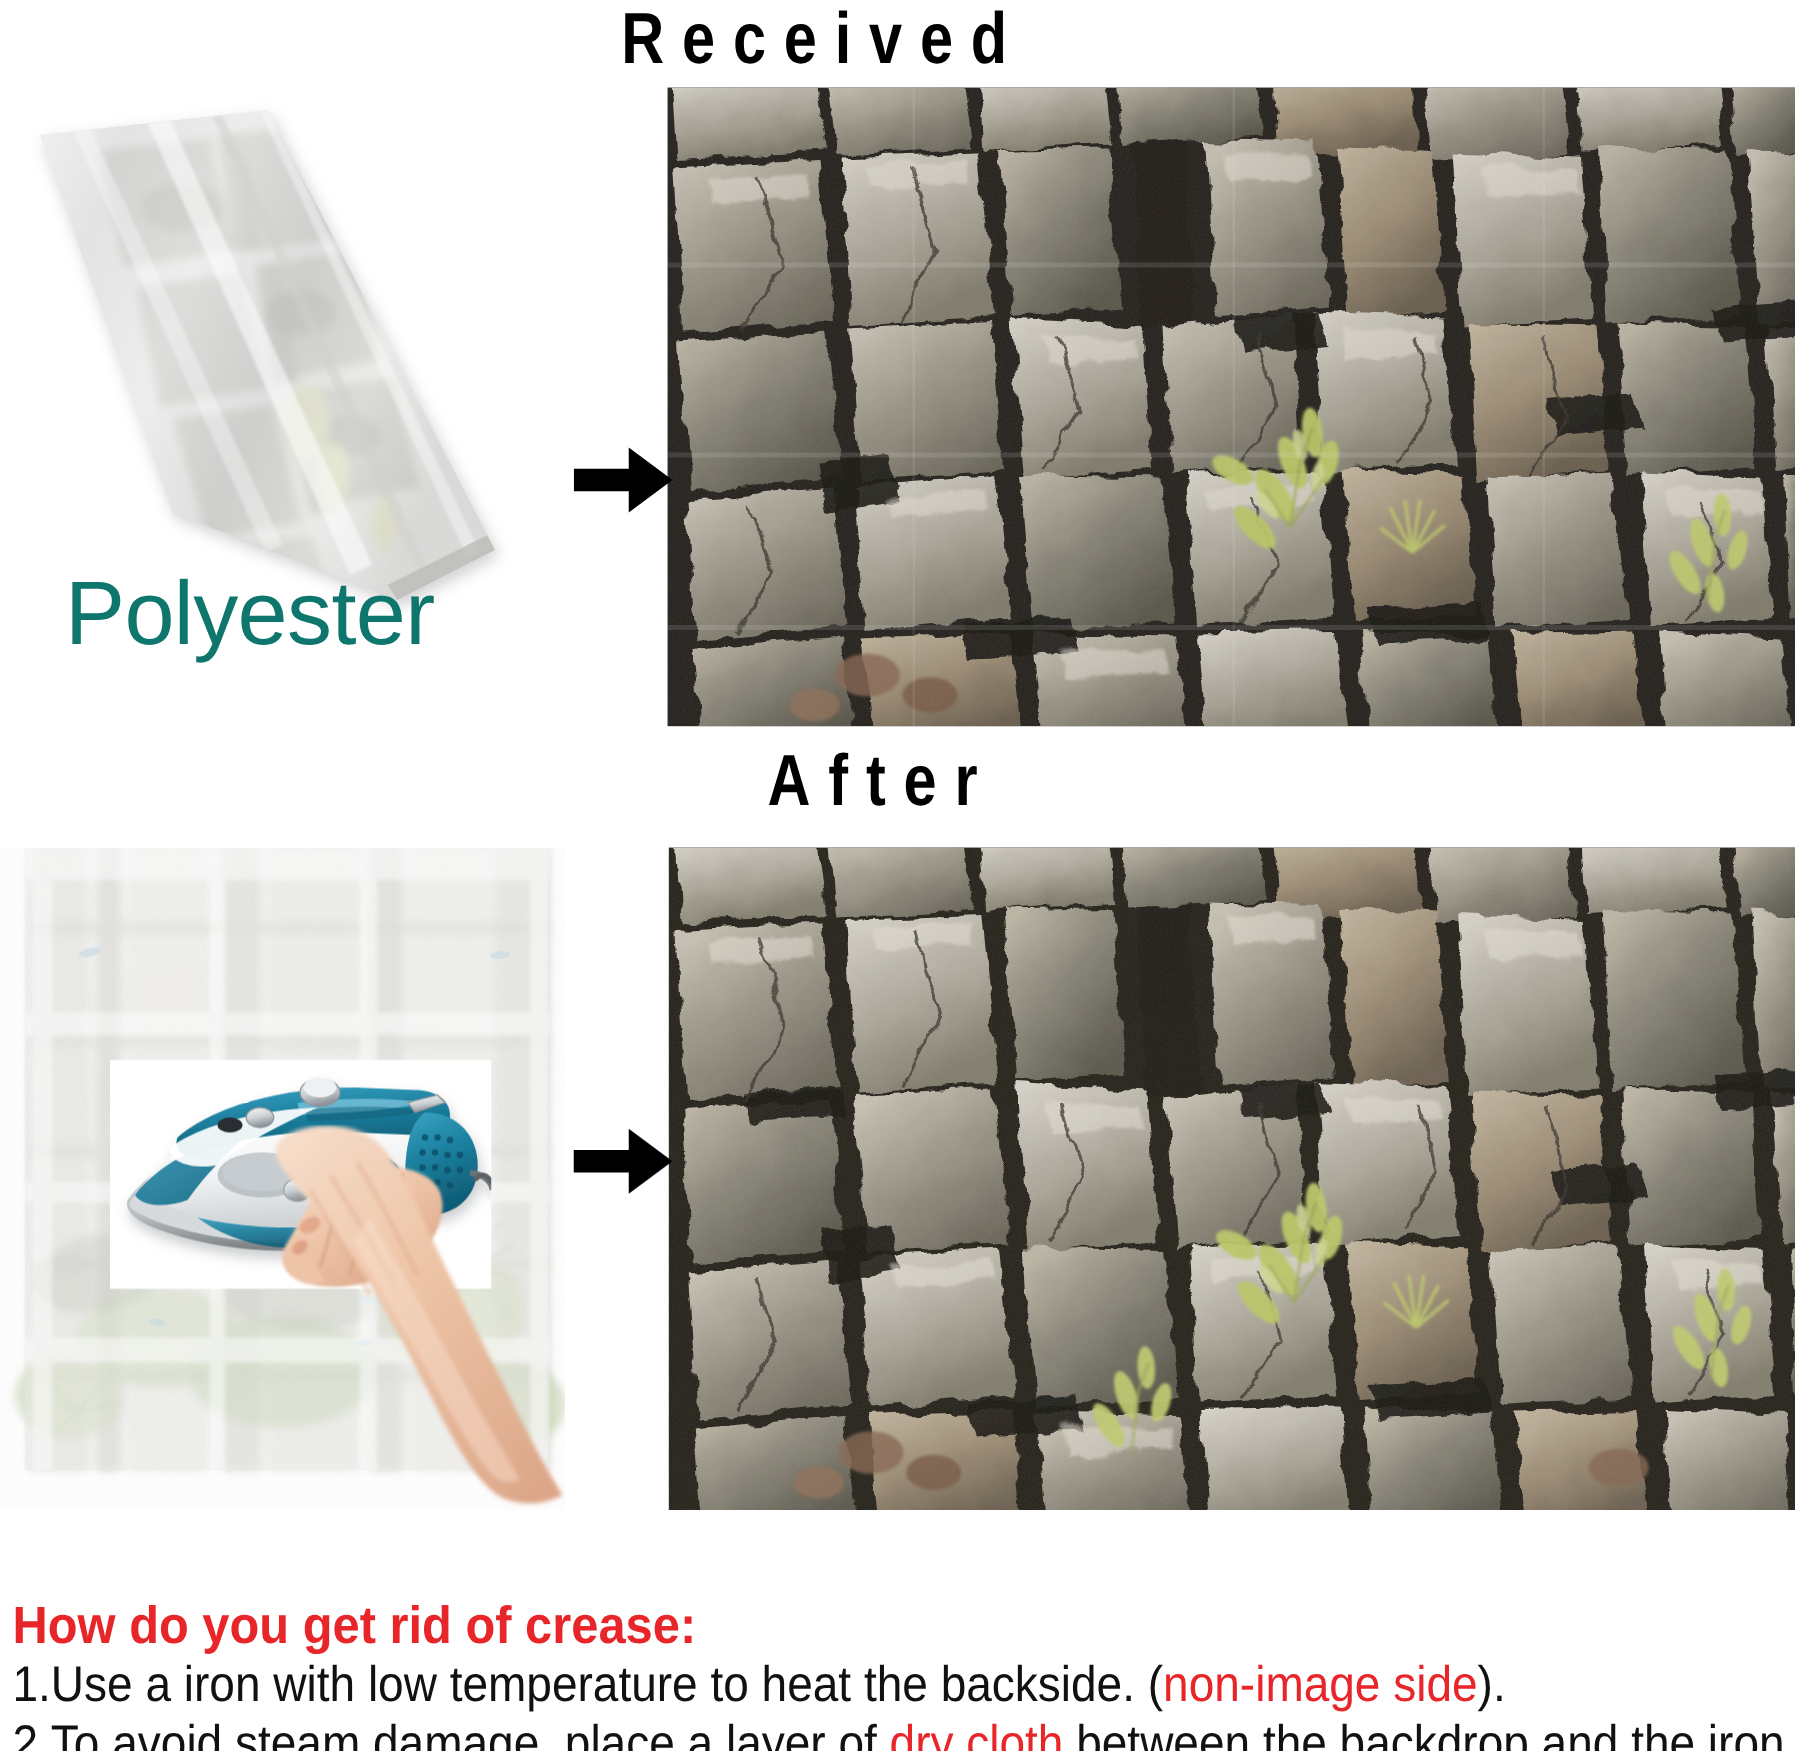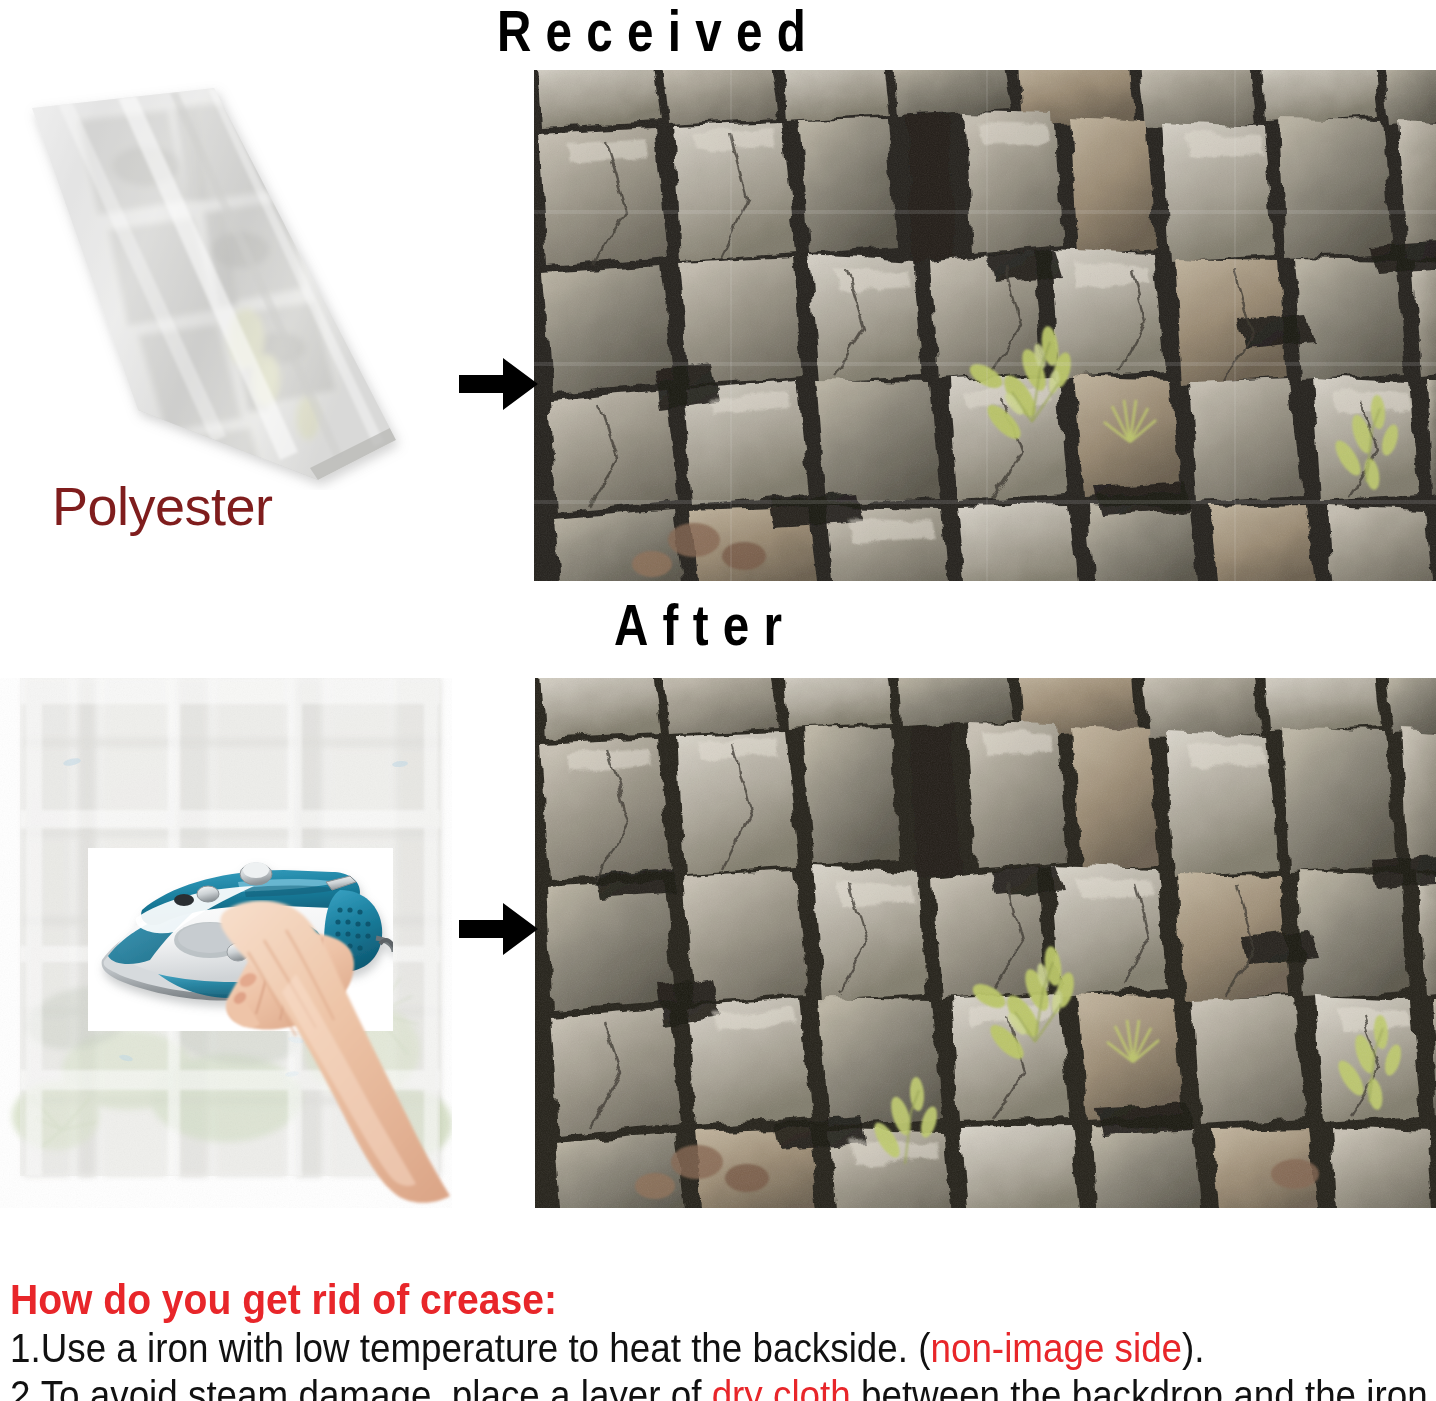--- a/index.html
+++ b/index.html
@@ -31,24 +31,24 @@
     font-size: 58px; line-height: 58px;
   }
   #title-after {
     left: 614px; top: 596px;
     font-size: 58px; line-height: 58px;
   }
 
   
   #polyester-label {
     position: absolute;
-    left: 52px; top: 466px;
-    font-size: 54px; line-height: 80px;
+    left: 52px; top: 451px;
+    font-size: 72px; line-height: 80px;
     font-weight: normal;
-    color: #7f1d1d;
+    color: #0f766e;
     letter-spacing: -0.5px;
     z-index: 6;
   }
 
   
   .arrow { position: absolute; z-index: 5; }
   #arrow-top    { left: 459px; top: 355px;  width: 80px; height: 58px; }
   #arrow-bottom { left: 459px; top: 900px; width: 80px; height: 58px; }
 
   

